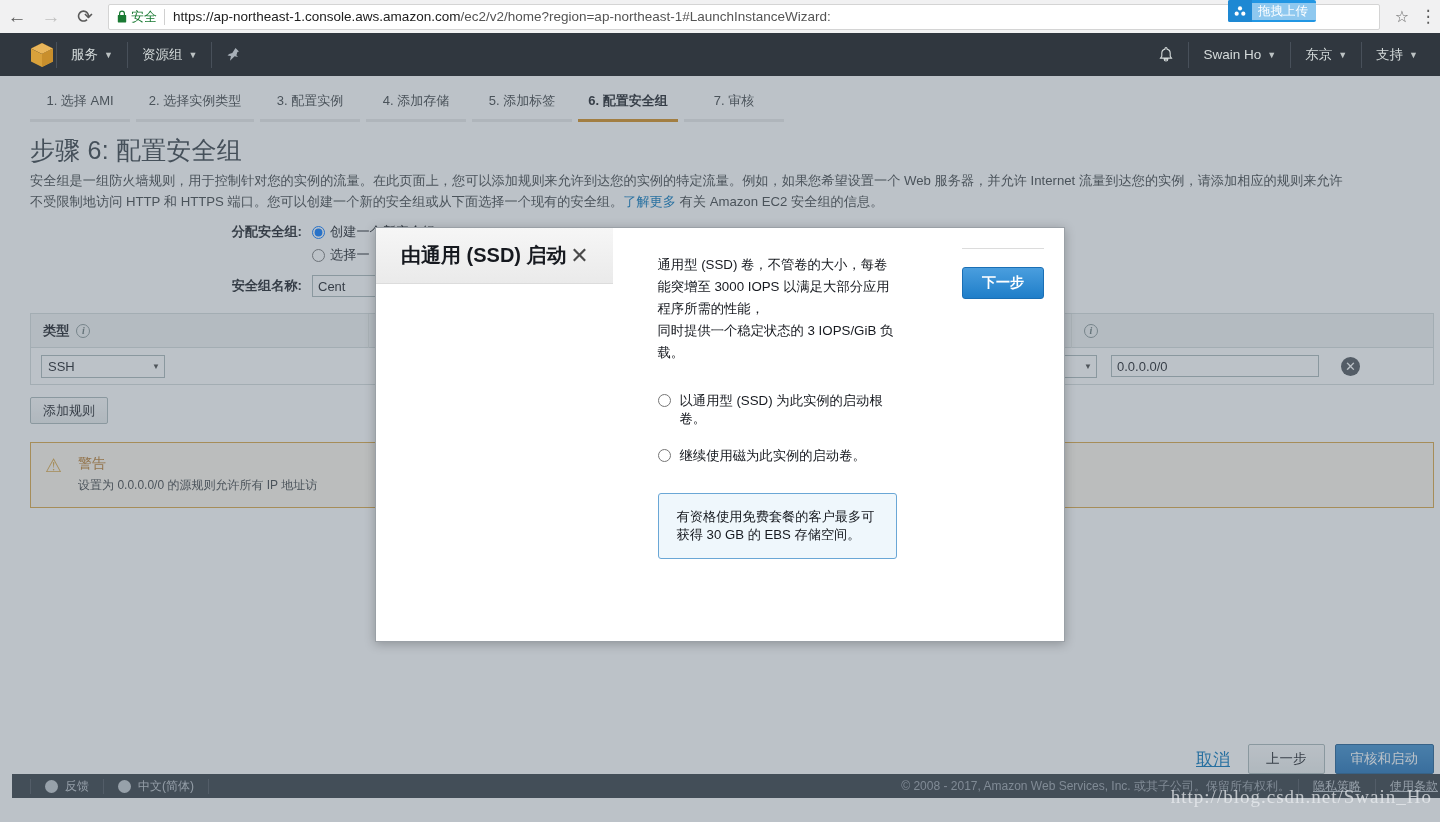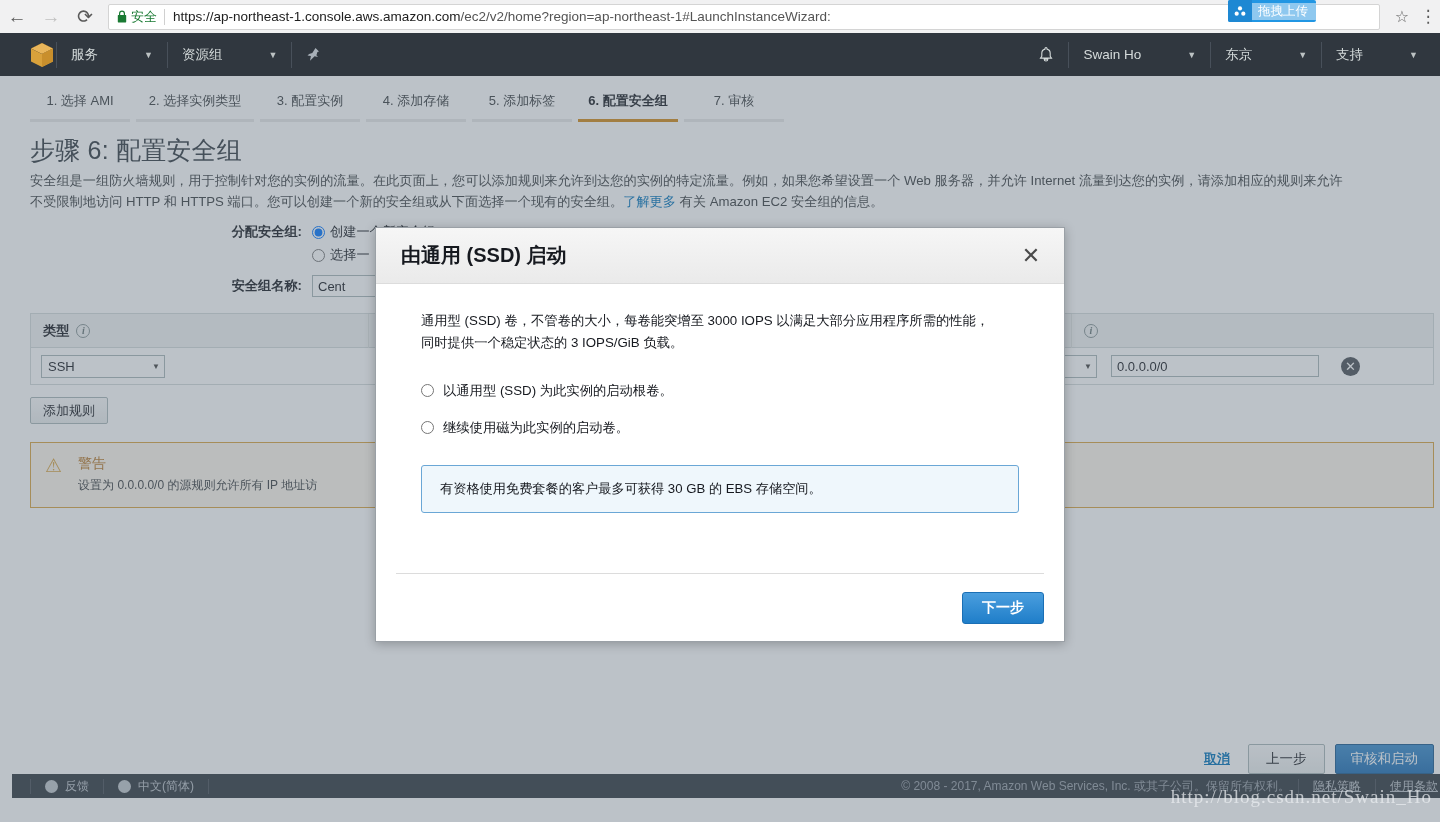--- a/index.html
+++ b/index.html
@@ -55,21 +55,21 @@
   #aws-nav {
     position: absolute; left: 0; top: 33px; width: 1440px; height: 43px;
     background: #30373f;
     display: flex; align-items: center;
     color: #d5dbdb; font-size: 13.5px;
   }
   #aws-logo { margin-left: 28px; width: 28px; display: flex; align-items: center; justify-content: center; }
   .nav-sep { width: 1px; height: 26px; background: #48505a; margin: 0 0px; }
   .nav-item {
     height: 43px; display: flex; align-items: center;
-    padding: 0 14px; color: #d5dbdb; white-space: nowrap; gap: 40px;
+    padding: 0 14px; color: #d5dbdb; white-space: nowrap;
   }
   .nav-item .caret { font-size: 9px; margin-left: 6px; opacity: .85; }
   .nav-spacer { flex: 1; }
   #pin-icon { padding: 0 14px; display: flex; align-items: center; color: #a8b0b8; }
   #bell-icon { padding: 0 14px; display: flex; align-items: center; }
 
   
   #page {
     position: absolute; left: 12px; top: 76px; width: 1440px; height: 722px;
     background: #ffffff;
@@ -169,21 +169,21 @@
   #warning-icon { color: #d9a441; font-size: 19px; margin-right: 16px; line-height: 1; margin-top: 1px;}
   #warning-title { color: #b8792a; font-size: 14px; margin-bottom: 3px; }
   #warning-text { color: #3c4043; font-size: 12px; line-height: 19px; }
 
   
   #action-bar {
     position: absolute; left: 0; bottom: 24px; width: 1440px;
     display: flex; align-items: center; justify-content: flex-end;
     padding-right: 18px;
   }
-  #cancel-link { color: #0073bb; font-size: 13px; margin-right: 18px; font-weight: bold; }
+  #cancel-link { color: #0073bb; font-size: 17px; margin-right: 18px; }
   #prev-btn {
     height: 30px; padding: 0 17px; margin-right: 10px;
     border: 1px solid #aab7b8; border-radius: 2px;
     background: linear-gradient(#fbfbfb, #eaeded);
     font-size: 13.5px; color: #16191f;
     display: inline-flex; align-items: center;
   }
   #review-launch-btn {
     height: 30px; padding: 0 15px;
     border: 1px solid #1a5a8f; border-radius: 2px;
@@ -213,21 +213,21 @@
     background: rgba(96,110,124,0.42);
   }
 
   
   #modal {
     position: absolute; left: 375px; top: 227px;
     width: 690px; height: 415px;
     background: #ffffff;
     border: 1px solid #9aa0a6;
     box-shadow: 0 2px 10px rgba(0,0,0,0.25);
-    display: flex; flex-direction: column;
+    display: flex; 
   }
   #modal-header {
     height: 56px; background: linear-gradient(#f6f6f6, #eaeaea);
     border-bottom: 1px solid #dcdcdc;
     display: flex; align-items: center; padding: 0 20px 0 25px;
   }
   #modal-title { font-size: 20px; font-weight: bold; color: #16191f; flex: 1; }
   #modal-close { font-size: 22px; color: #4a4a4a; line-height: 1; width: 26px; text-align: center; }
   #modal-body { flex: 1; padding: 26px 45px 0 45px; }
   #modal-desc { font-size: 13.3px; color: #16191f; line-height: 22px; }

